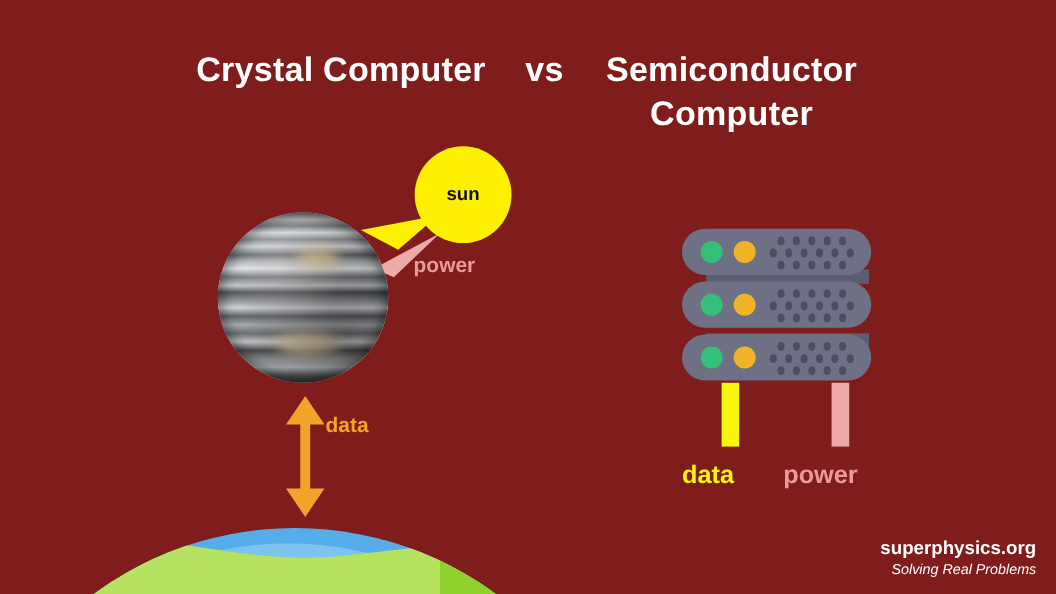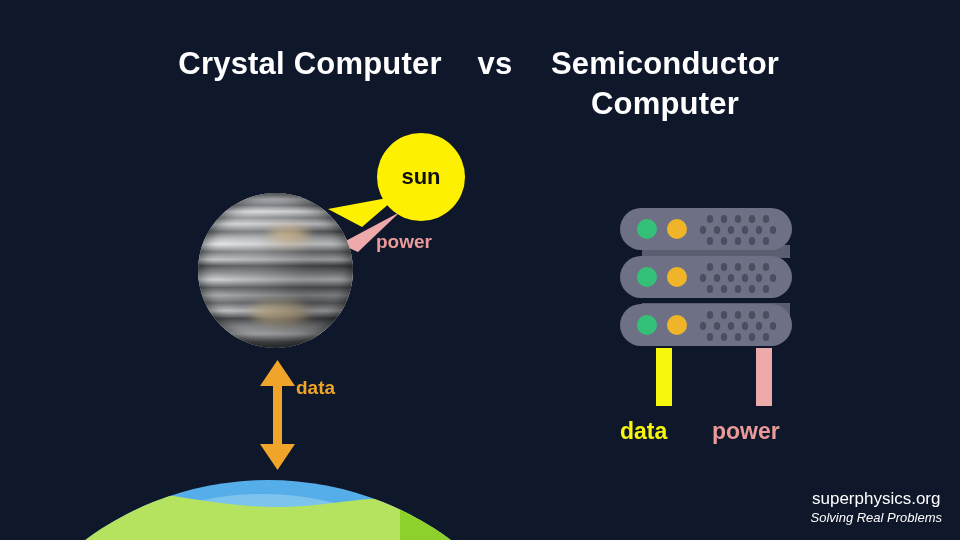--- a/index.html
+++ b/index.html
@@ -11,21 +11,21 @@
   body {
     width: 960px;
     height: 540px;
     overflow: hidden;
     font-family: "Liberation Sans", "DejaVu Sans", sans-serif;
   }
   #slide {
     position: relative;
     width: 960px;
     height: 540px;
-    background: #0f172a;
+    background: #7f1d1d;
     overflow: hidden;
   }
 
   
   .title-row {
     position: absolute;
     top: 44px;
     left: 0;
     width: 960px;
     text-align: center;
@@ -82,21 +82,21 @@
     width: 88px;
     height: 88px;
     border-radius: 50%;
     background: #fdf000;
     display: flex;
     align-items: center;
     justify-content: center;
   }
   .sun-label {
     color: #101010;
-    font-size: 22px;
+    font-size: 17px;
     font-weight: bold;
   }
 
   .planet {
     position: absolute;
     left: 198px;
     top: 193px;
     width: 155px;
     height: 155px;
     border-radius: 50%;
@@ -183,21 +183,21 @@
   
   .brand {
     position: absolute;
     right: 18px;
     bottom: 14px;
     text-align: right;
     color: #ffffff;
   }
   .brand-name {
     font-size: 17px;
-    font-weight: normal;
+    font-weight: bold;
     line-height: 20px;
     text-align: center;
   }
   .brand-tagline {
     font-size: 13px;
     font-style: italic;
     line-height: 17px;
   }
 </style>
 </head>

